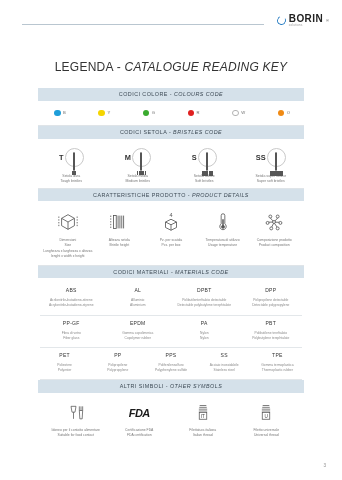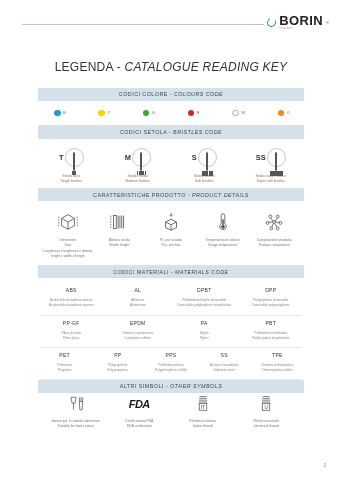--- a/index.html
+++ b/index.html
@@ -17,21 +17,21 @@
   .header-rule {
     position:absolute; left:22px; right:78px; top:24px;
     height:1px; background:#b9c6d0;
   }
   .logo { position:absolute; right:13px; top:14px; display:flex; align-items:center; gap:3px; }
   .logo-mark {
     width:9px; height:9px; border:1.4px solid #2b7fc4; border-radius:50%;
     border-top-color:transparent; transform:rotate(20deg);
   }
   .logo-txt { display:flex; flex-direction:column; line-height:1; }
-  .logo-name { font-size:13px; font-weight:bold; letter-spacing:.4px; color:#222; }
+  .logo-name { font-size:10px; font-weight:bold; letter-spacing:.4px; color:#222; }
   .logo-sub { font-size:2.6px; letter-spacing:.4px; color:#8a8a8a; margin-top:1px; }
   .logo-tm { font-size:4px; vertical-align:super; color:#444; }
 
   
   .doc-title {
     position:absolute; top:60px; left:0; right:0; text-align:center;
     font-size:12px; letter-spacing:.25px; color:#333; white-space:nowrap;
   }
   .doc-title .it { font-style:italic; }
 
@@ -84,21 +84,21 @@
 
   
   .mat-block { padding-top:5px; }
   .mat-row { display:flex; }
   .mat-cell { flex:1; text-align:center; padding:0 2px; }
   .mat-code { font-size:5px; color:#333; letter-spacing:.3px; padding:4px 0 0; }
   .mat-desc { font-size:3.3px; line-height:1.55; color:#8a8a8a; padding:5px 0 6px; white-space:pre-line; }
   .mat-sep { height:1px; background:#e3e7ea; margin:0 2px; }
 
   
-  .sym-row { display:flex; padding:0 6px 7px; }
+  .sym-row { display:flex; padding:9px 6px 7px; }
   .sym-cell { flex:1; text-align:center; }
   .sym-icon { height:22px; display:flex; align-items:center; justify-content:center; }
   .sym-cap { font-size:3.4px; line-height:1.55; color:#777; margin-top:4px; white-space:pre-line; }
   .fda {
     font-size:11px; font-weight:bold; font-style:italic; color:#1a1a1a;
     letter-spacing:-.6px; font-family:"Liberation Sans", sans-serif;
   }
 
   
   .page-num {

